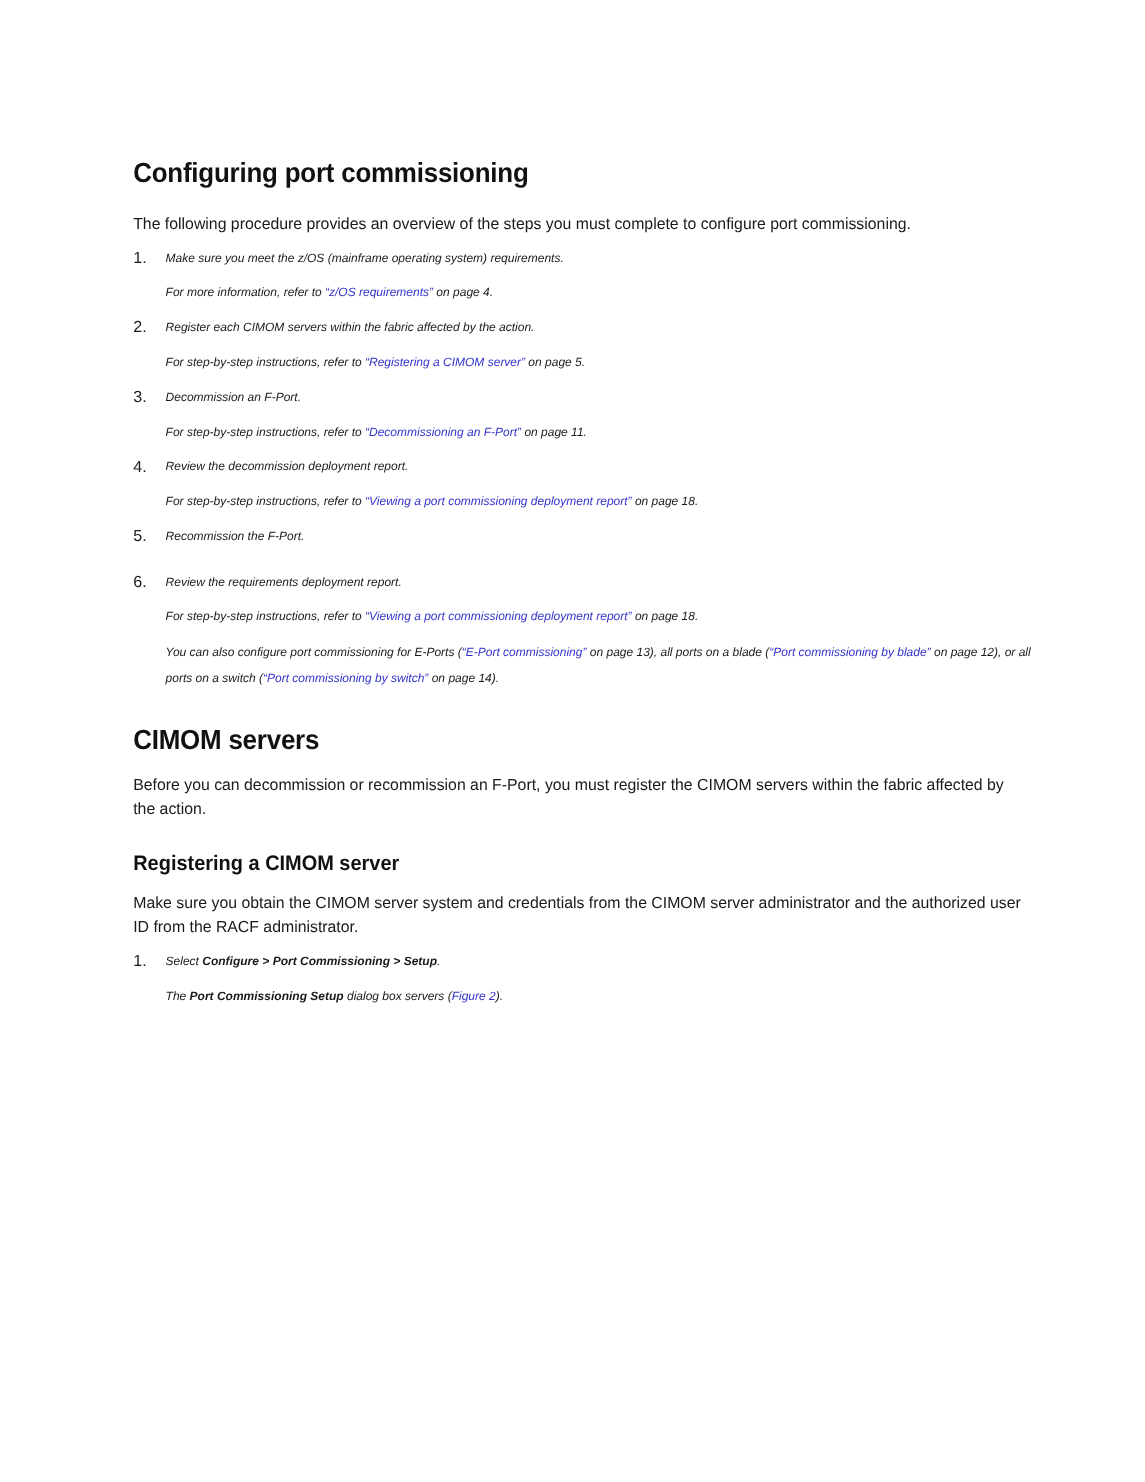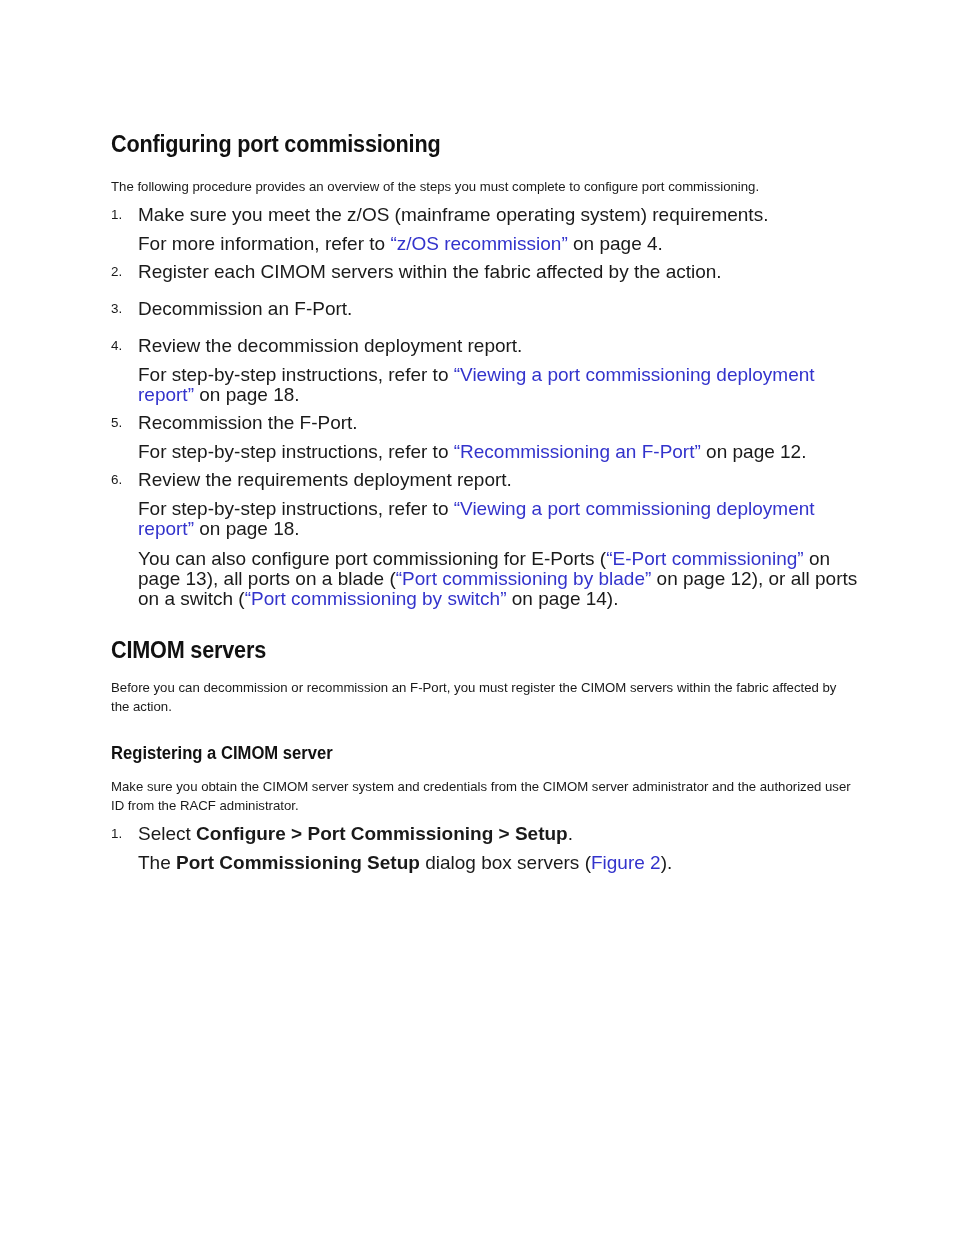--- a/index.html
+++ b/index.html
@@ -82,25 +82,26 @@
   .li-num {
     position: absolute;
     left: 0;
     top: 0;
     width: 20px;
     font-size: 13.4px;
     line-height: 19.5px;
     color: #1a1a1a;
   }
   .li-body {
-    font-size: 19px;
+    font-size: 10px;
     line-height: 19.5px;
     color: #1a1a1a;
     transform: scaleX(0.985);
     transform-origin: left center;
+    font-style: italic;
   }
   .sub-row {
     padding-left: 27px;
   }
 
   a.xref, span.xref {
     color: #3333cc;
     text-decoration: none;
     cursor: pointer;
   }
@@ -118,56 +119,59 @@
 
     <p class="body">The following procedure provides an overview of the steps you must complete to configure port commissioning.</p>
 
     <div class="gap-item"></div>
     <div class="li-row">
       <span class="li-num">1.</span>
       <span class="li-body">Make sure you meet the z/OS (mainframe operating system) requirements.</span>
     </div>
     <div class="gap-sub"></div>
     <div class="li-row sub-row">
-      <span class="li-body"><span>For more information, refer to </span><span class="xref">“z/OS recommission”</span><span> on page 4.</span></span>
+      <span class="li-body"><span>For more information, refer to </span><span class="xref">“z/OS requirements”</span><span> on page 4.</span></span>
     </div>
 
     <div class="gap-item"></div>
     <div class="li-row">
       <span class="li-num">2.</span>
       <span class="li-body">Register each CIMOM servers within the fabric affected by the action.</span>
     </div>
     <div class="gap-sub"></div>
+    <div class="li-row sub-row">
+      <span class="li-body"><span>For step-by-step instructions, refer to </span><span class="xref">“Registering a CIMOM server”</span><span> on page 5.</span></span>
+    </div>
 
     <div class="gap-item"></div>
     <div class="li-row">
       <span class="li-num">3.</span>
       <span class="li-body">Decommission an F-Port.</span>
     </div>
     <div class="gap-sub"></div>
+    <div class="li-row sub-row">
+      <span class="li-body"><span>For step-by-step instructions, refer to </span><span class="xref">“Decommissioning an F-Port”</span><span> on page 11.</span></span>
+    </div>
 
     <div class="gap-item"></div>
     <div class="li-row">
       <span class="li-num">4.</span>
       <span class="li-body">Review the decommission deployment report.</span>
     </div>
     <div class="gap-sub"></div>
     <div class="li-row sub-row">
       <span class="li-body"><span>For step-by-step instructions, refer to </span><span class="xref">“Viewing a port commissioning deployment report”</span><span> on page 18.</span></span>
     </div>
 
     <div class="gap-item"></div>
     <div class="li-row">
       <span class="li-num">5.</span>
       <span class="li-body">Recommission the F-Port.</span>
     </div>
     <div class="gap-sub"></div>
-    <div class="li-row sub-row">
-      <span class="li-body"><span>For step-by-step instructions, refer to </span><span class="xref">“Recommissioning an F-Port”</span><span> on page 12.</span></span>
-    </div>
 
     <div class="gap-item"></div>
     <div class="li-row">
       <span class="li-num">6.</span>
       <span class="li-body">Review the requirements deployment report.</span>
     </div>
     <div class="gap-sub"></div>
     <div class="li-row sub-row">
       <span class="li-body"><span>For step-by-step instructions, refer to </span><span class="xref">“Viewing a port commissioning deployment report”</span><span> on page 18.</span></span>
     </div>

